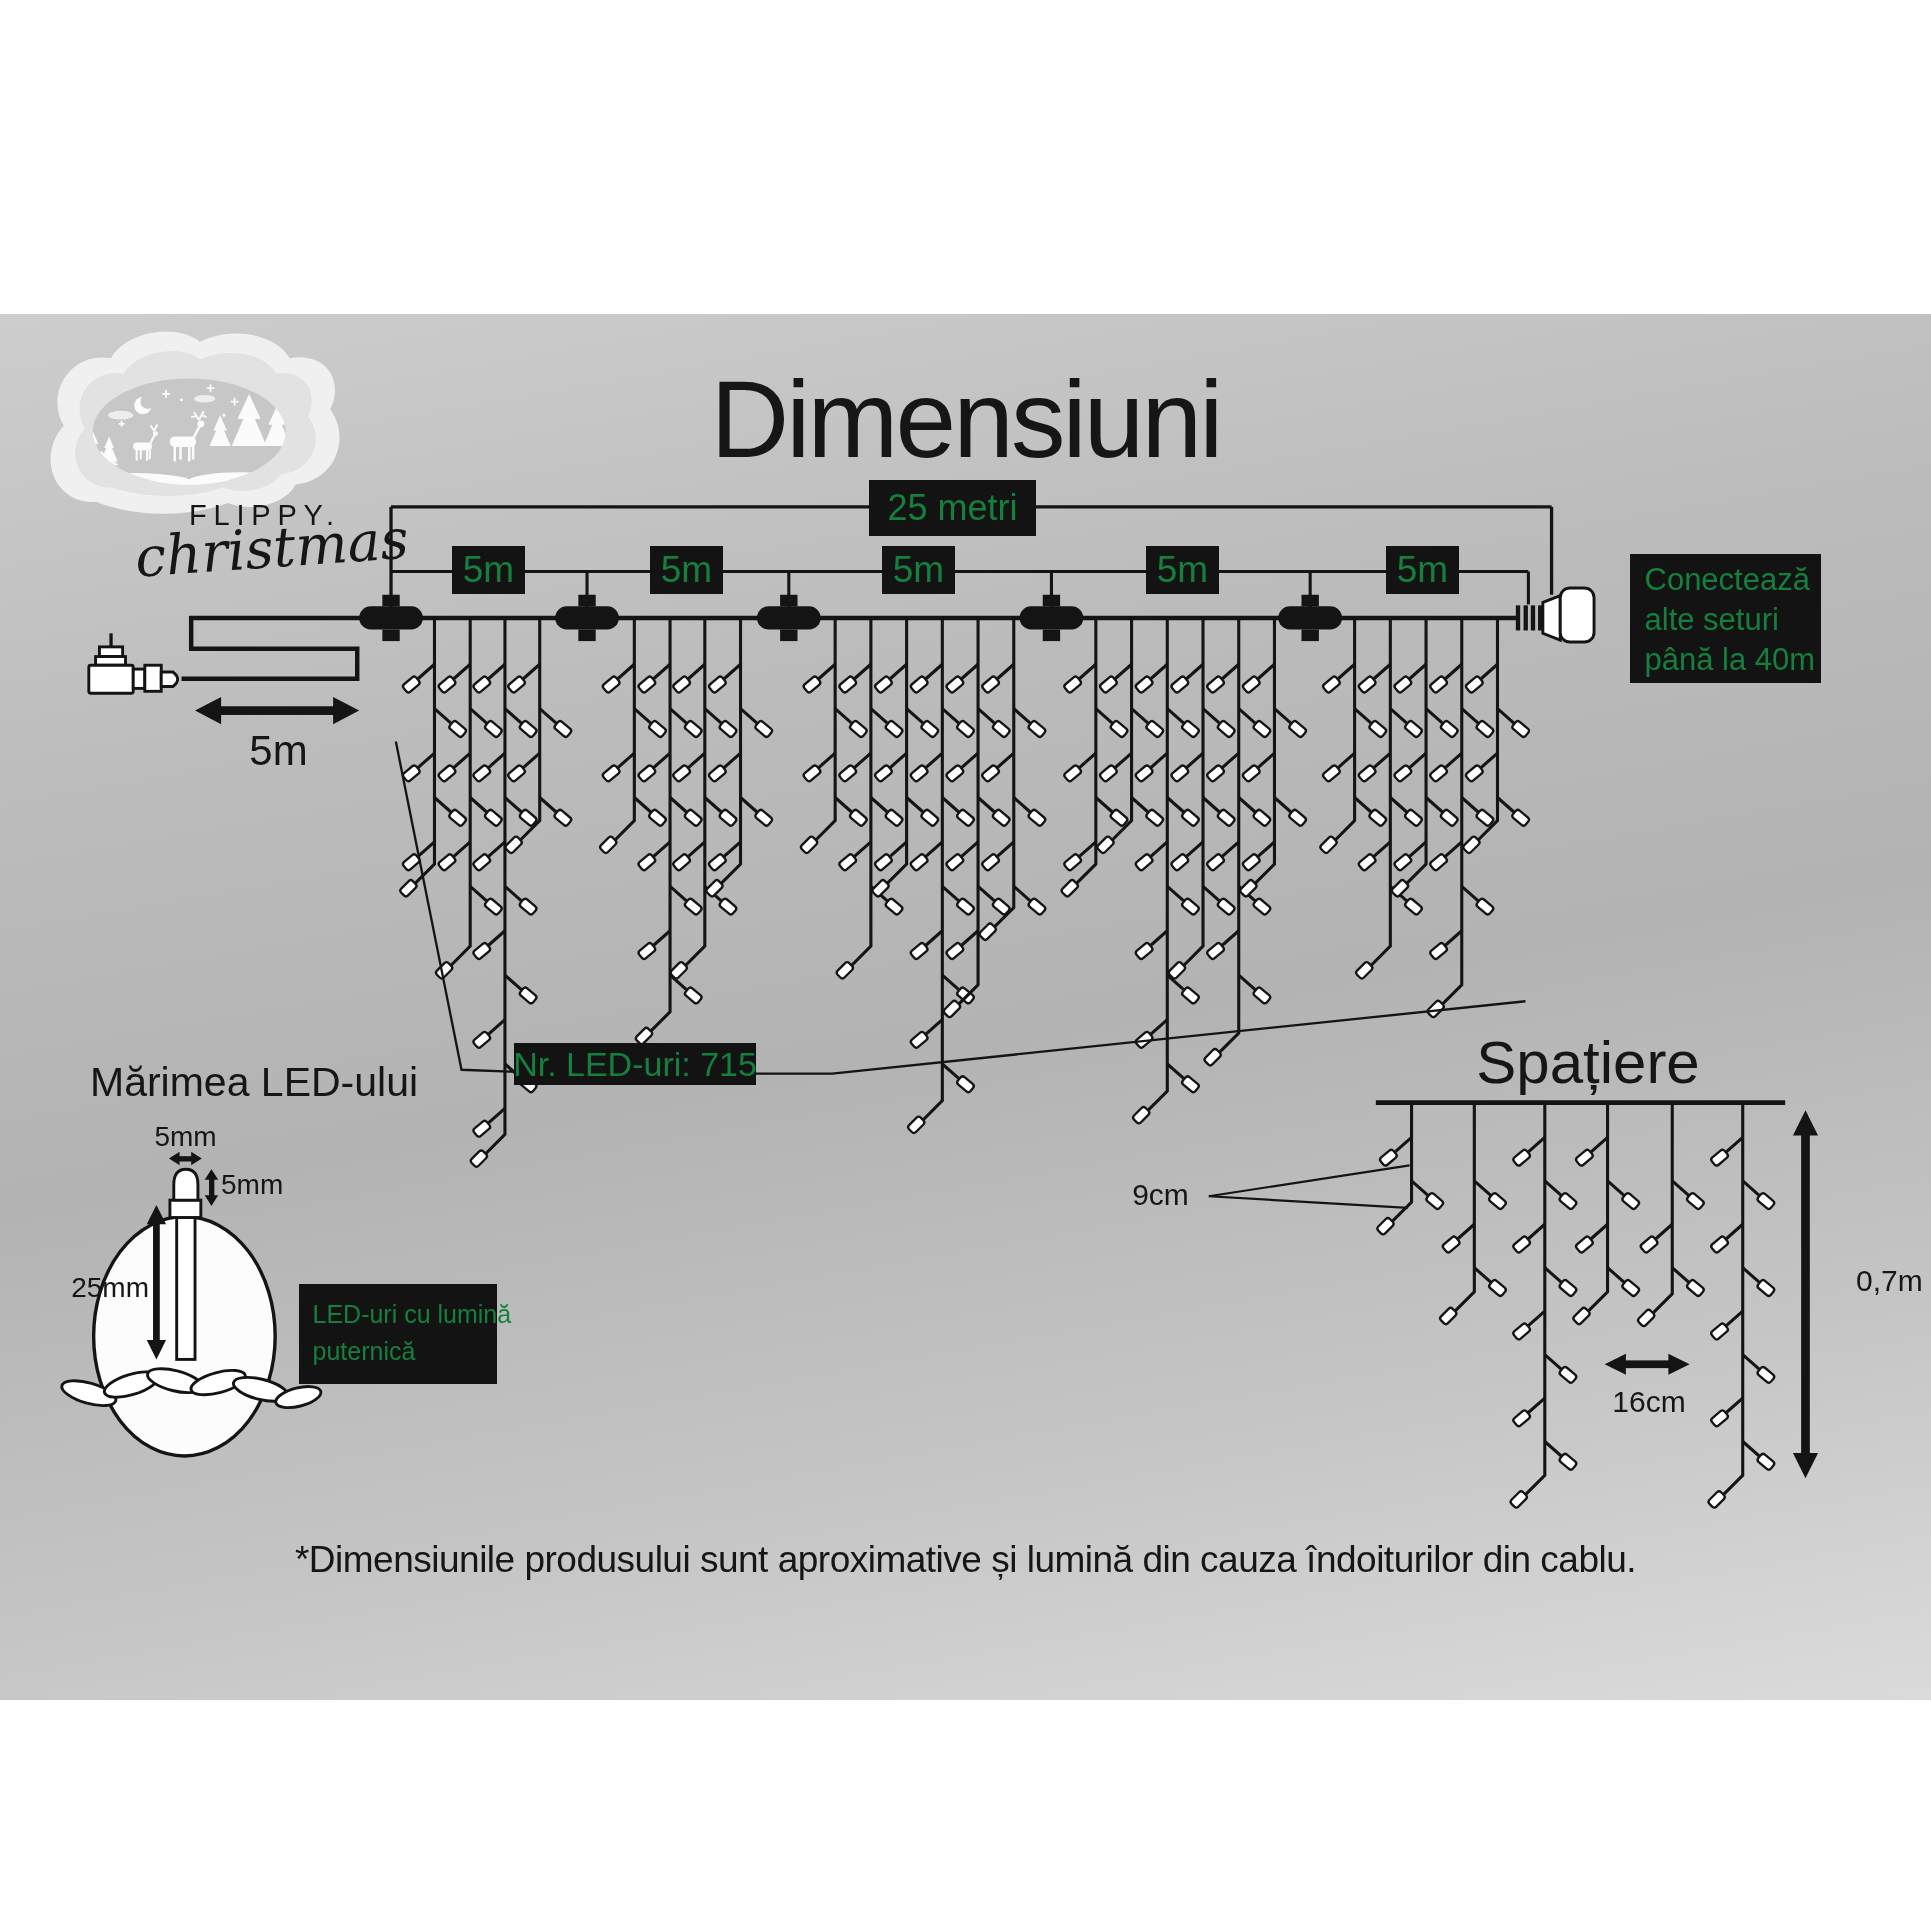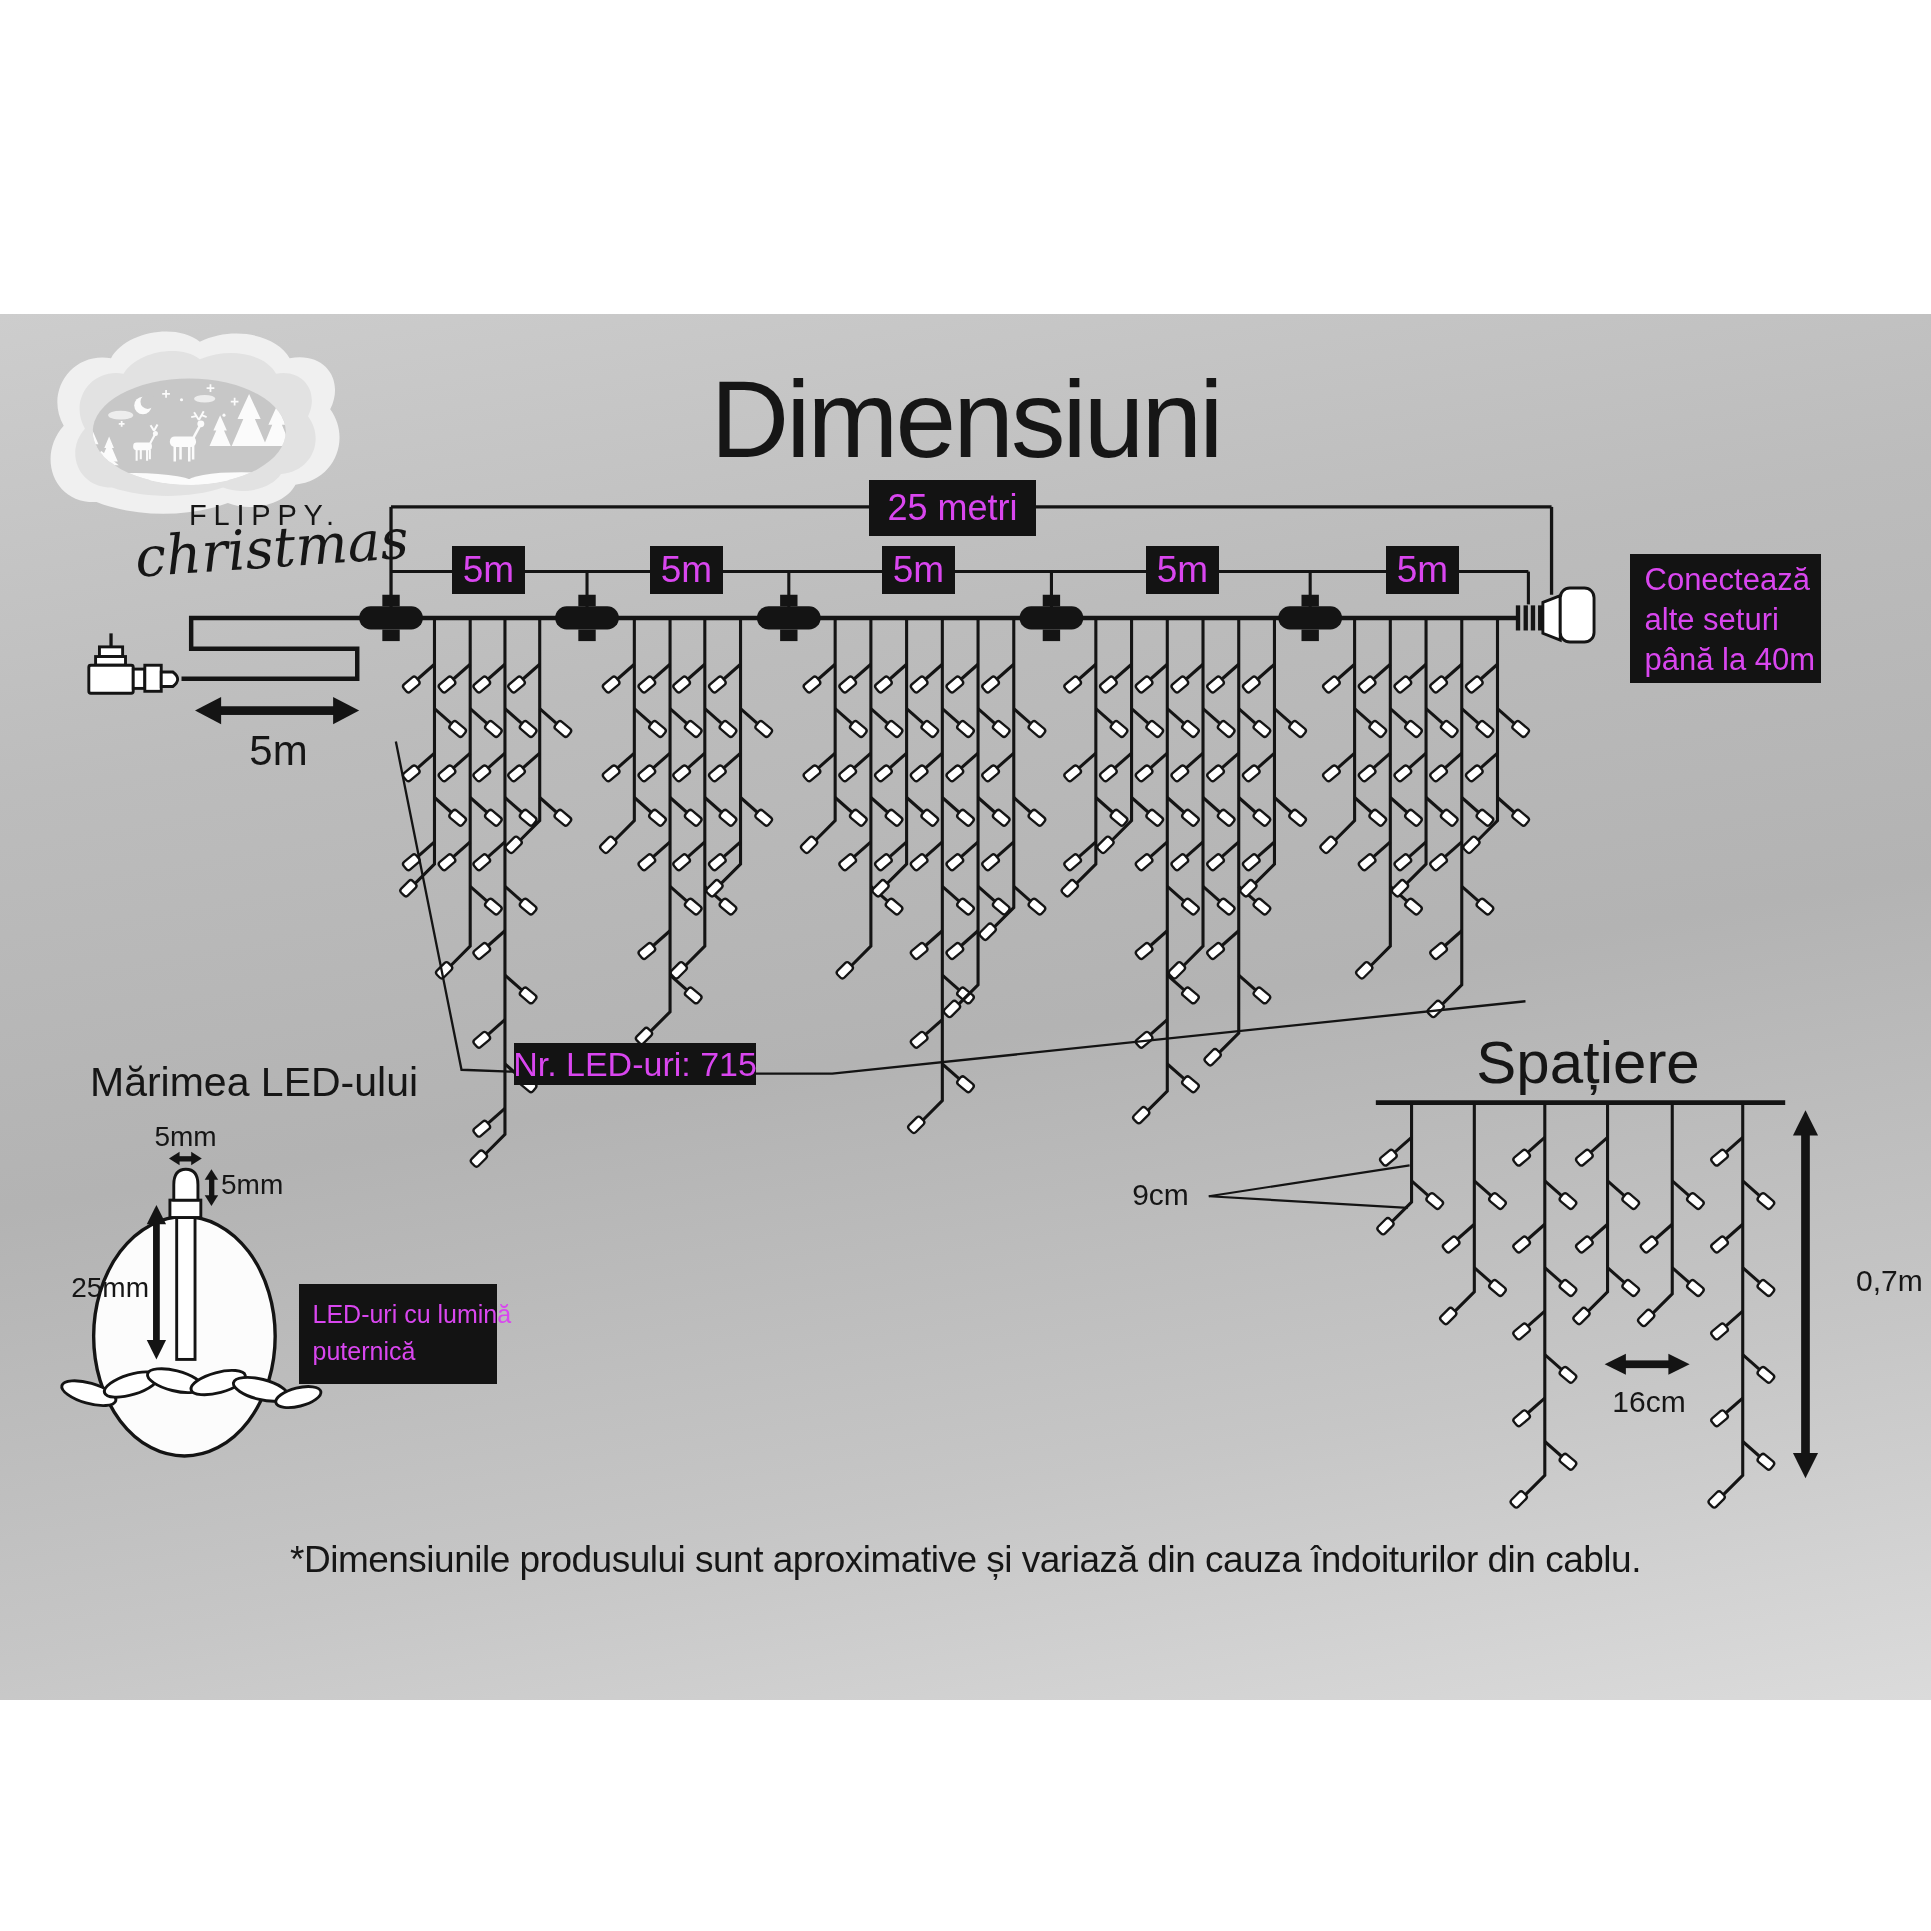--- a/index.html
+++ b/index.html
@@ -3,21 +3,21 @@
 <meta charset="utf-8">
 <style>
   html,body{margin:0;padding:0;background:#ffffff;}
   #stage{position:relative;width:1931px;height:1931px;background:#ffffff;overflow:hidden;
          font-family:"Liberation Sans", sans-serif;}
   #band{position:absolute;left:0;top:314px;width:1931px;height:1386px;
         background:linear-gradient(170deg,#cdcdcd 0%,#bcbcbc 28%,#b3b3b3 52%,#c6c6c6 78%,#dbdbdb 100%);}
   #art{position:absolute;left:0;top:0;width:1931px;height:1931px;}
   .txt{position:absolute;color:#161616;line-height:1;white-space:nowrap;}
   .ctr{text-align:center;}
-  .box{position:absolute;background:#131313;color:#d946ef;display:flex;
+  .box{position:absolute;background:#131313;color:#15803d;display:flex;
        align-items:center;justify-content:center;white-space:nowrap;}
   .box.multi{display:block;margin-left:24px;}
   #title{left:0;right:0;top:365px;font-size:109px;letter-spacing:-2.9px;text-align:center;}
   #flippy{left:189px;width:131px;top:501px;font-size:29px;letter-spacing:6.8px;text-align:center;font-weight:400;}
   #christmas{left:135px;width:251px;top:522px;font-size:55px;text-align:center;
              font-family:"DejaVu Serif",serif;font-style:italic;transform:rotate(-4deg);}
   #box-total{left:869px;top:480px;width:167px;height:56px;font-size:36px;}
   .seg-box{top:546px;width:73px;height:48px;font-size:37px;}
   #box-connect{left:1606px;top:554px;width:191px;height:129px;font-size:31px;line-height:40px;
                padding:5.8px 0 0 14.5px;box-sizing:border-box;}
@@ -1114,15 +1114,15 @@
   <div class="box multi" id="box-lednote">
     <div>LED-uri cu lumină</div>
     <div>puternică</div>
   </div>
 
   <div class="txt ctr" id="heading-spatiere">Spațiere</div>
   <div class="txt ctr" id="lbl-9cm">9cm</div>
   <div class="txt ctr" id="lbl-16cm">16cm</div>
   <div class="txt" id="lbl-07m">0,7m</div>
 
-  <div class="txt" id="footer">*Dimensiunile produsului sunt aproximative și variază din cauza îndoiturilor din cablu.</div>
+  <div class="txt" id="footer">*Dimensiunile produsului sunt aproximative și lumină din cauza îndoiturilor din cablu.</div>
 </div>
 
 
 </body></html>

